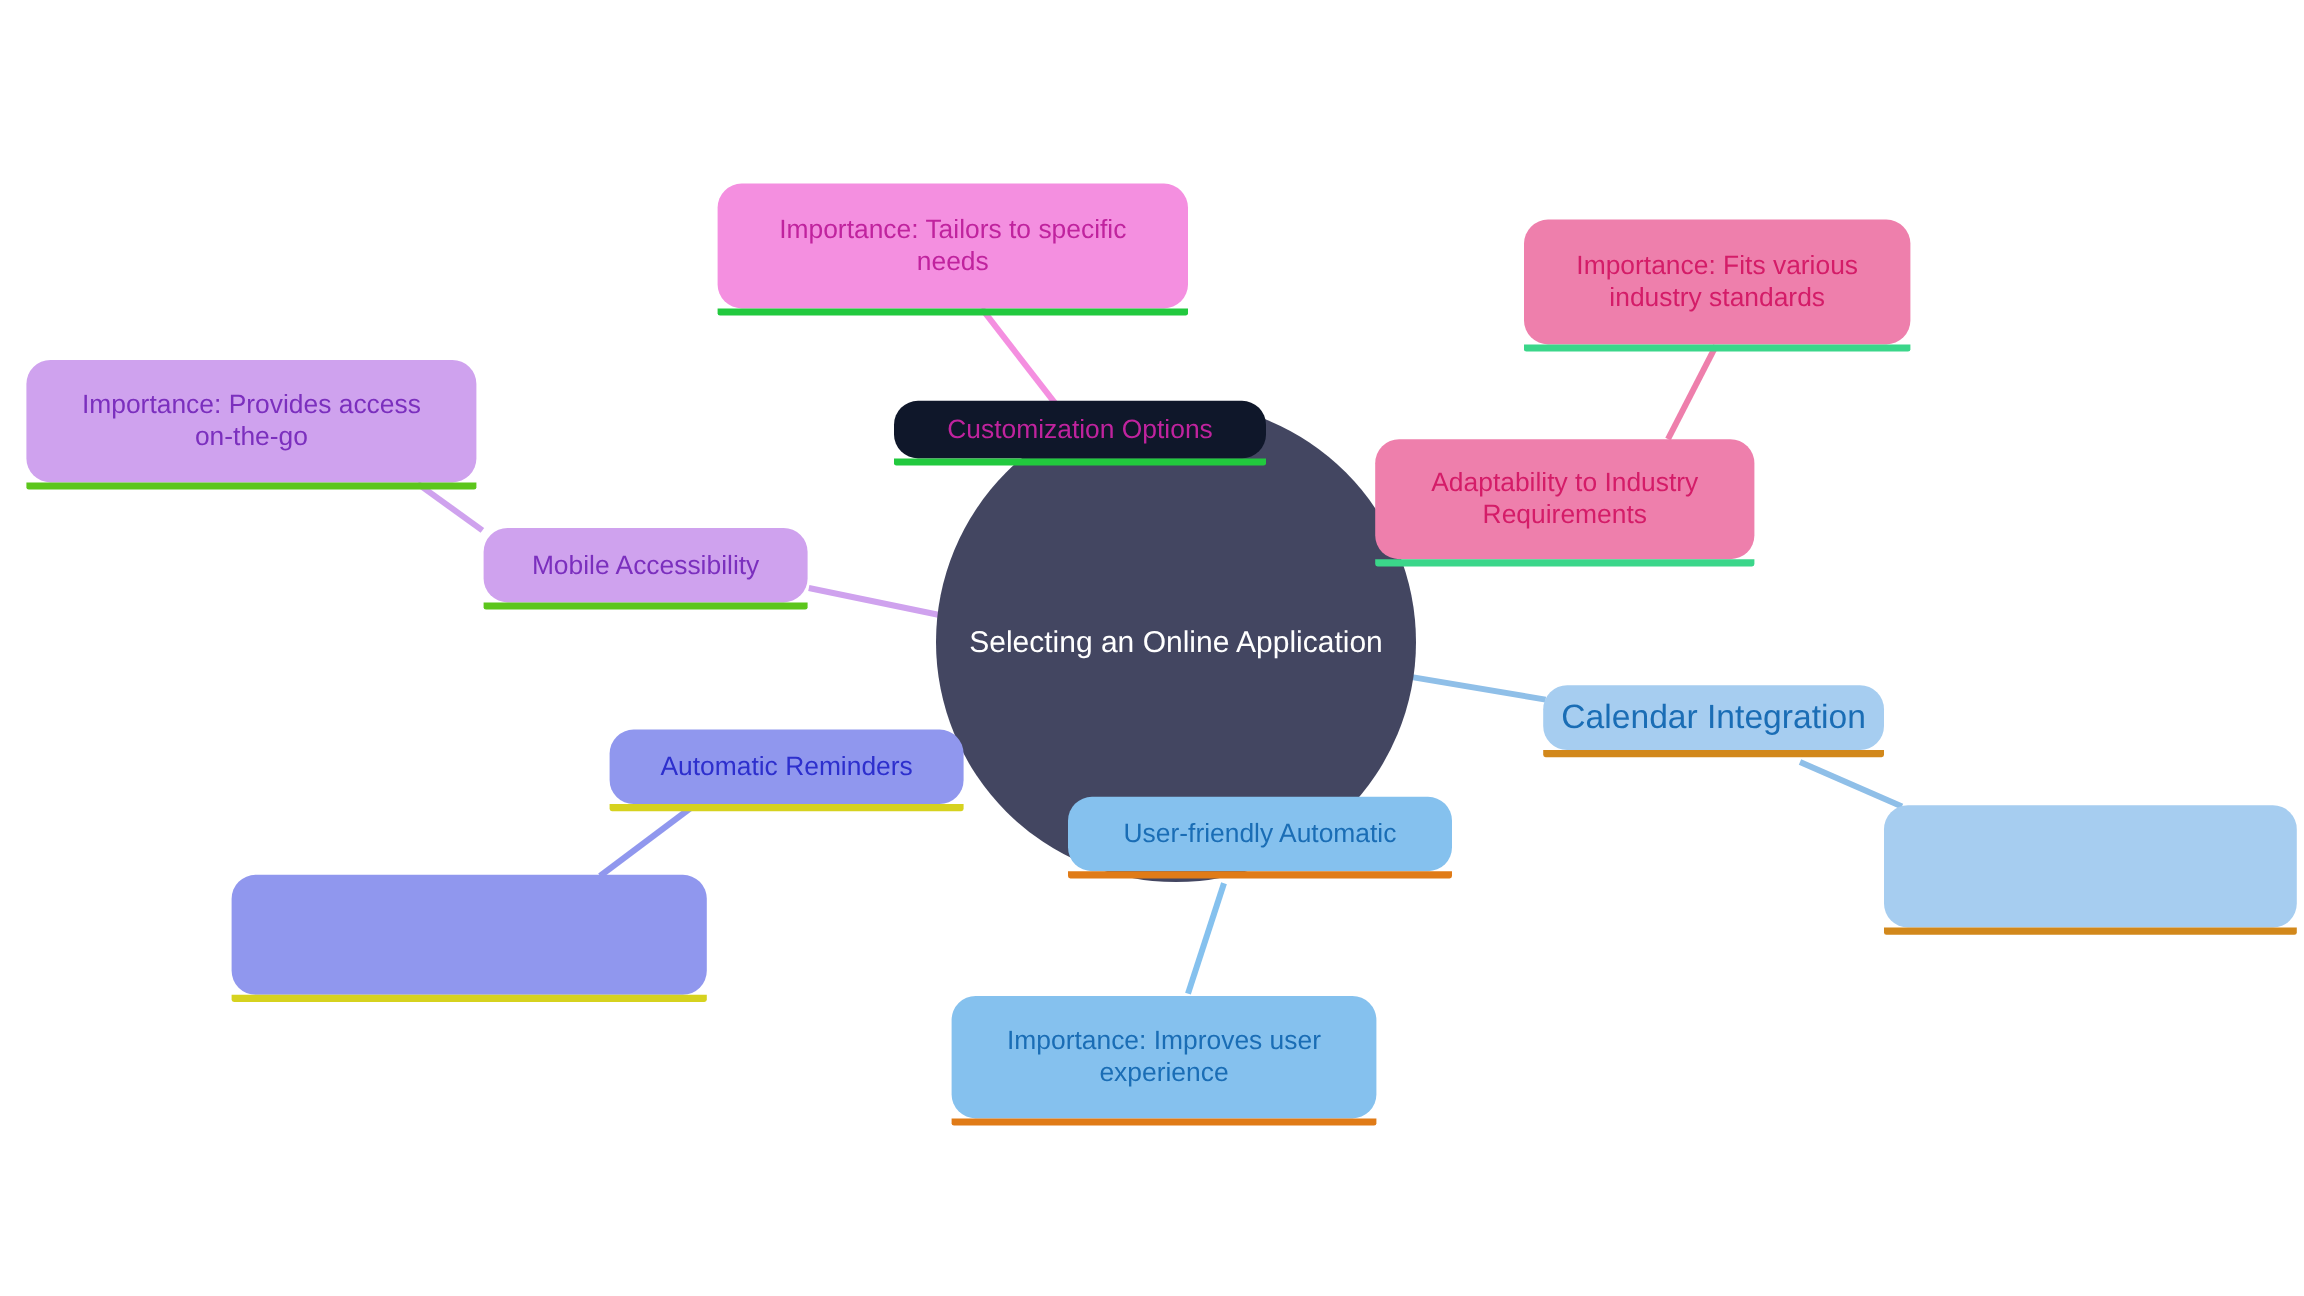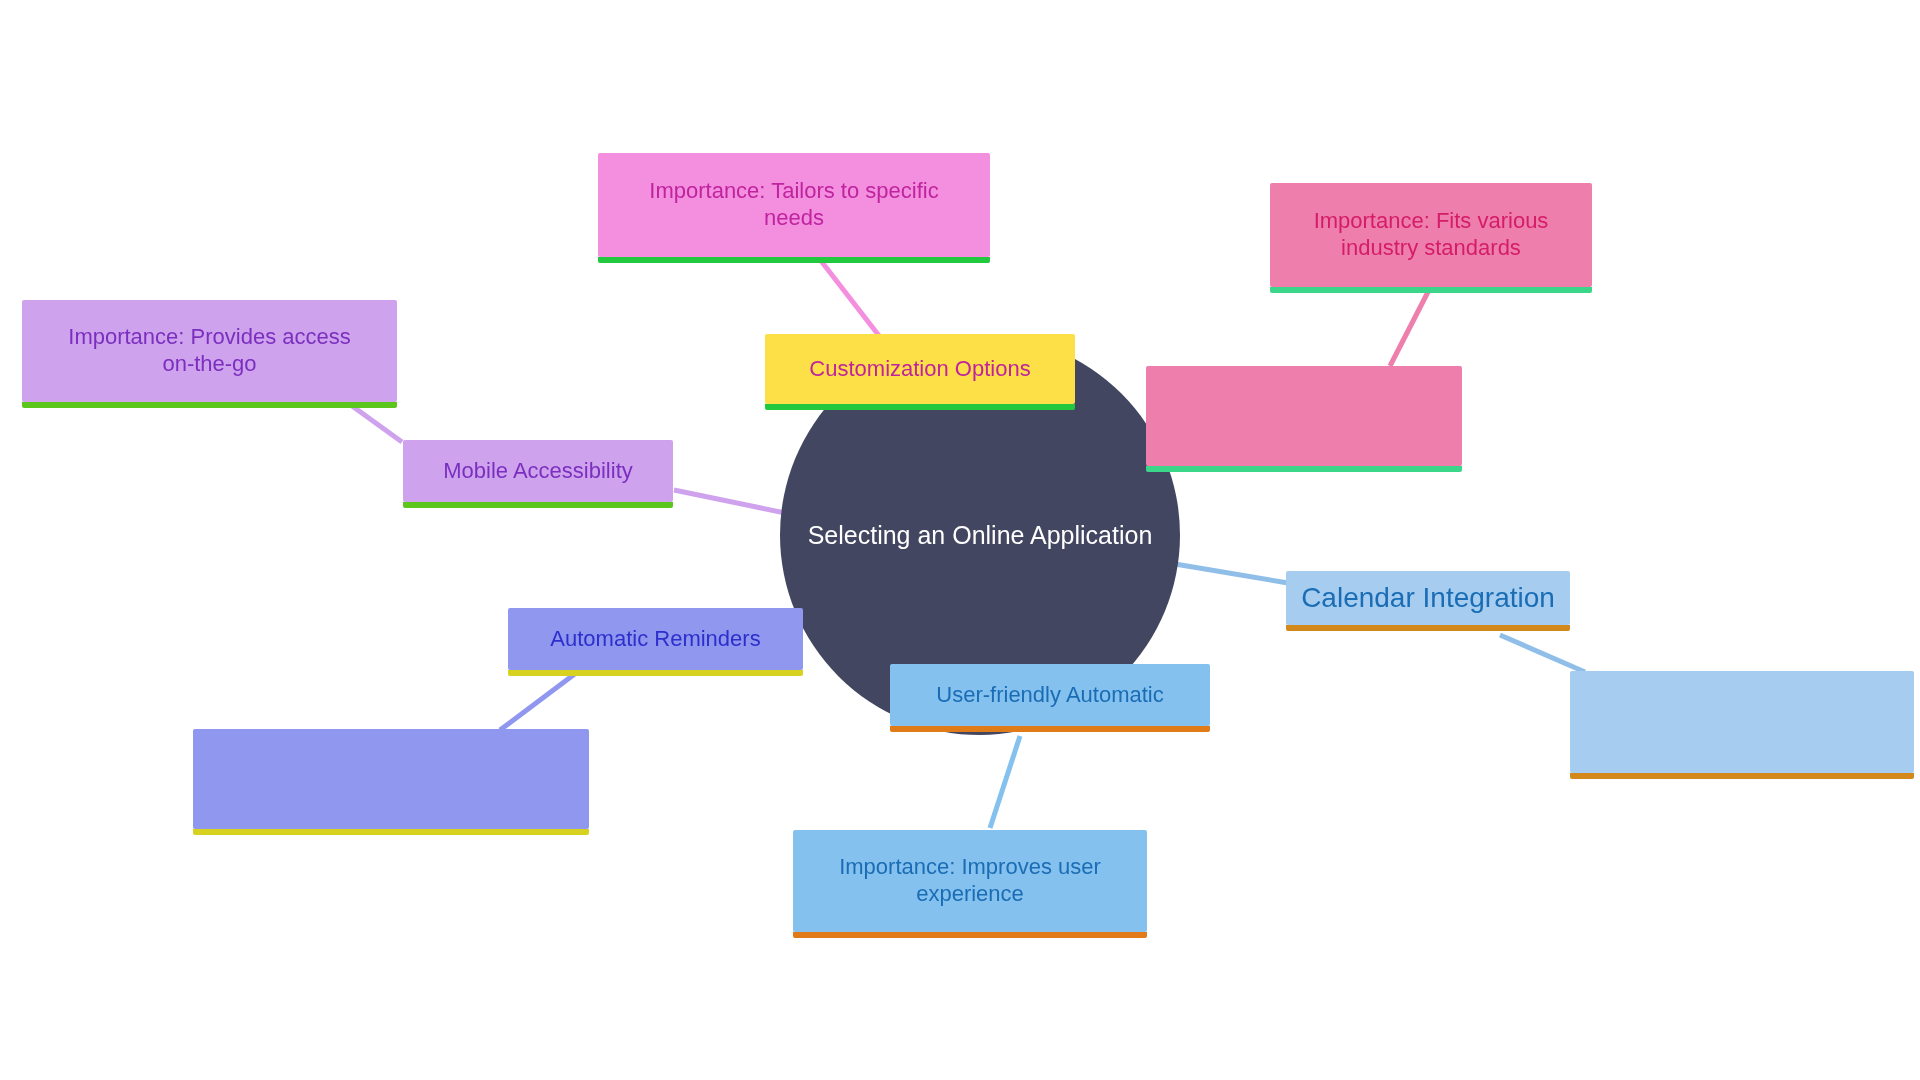--- a/index.html
+++ b/index.html
@@ -26,21 +26,21 @@
     height: 1080px;
     pointer-events: none;
   }
   .node {
     position: absolute;
     box-sizing: border-box;
     display: flex;
     align-items: center;
     justify-content: center;
     text-align: center;
-    border-radius: 2px;
+    border-radius: 20px;
     line-height: 1.22;
     white-space: pre-line;
     padding: 4px 14px;
     z-index: 5;
   }
   .node .label {
     display: block;
     width: 100%;
   }
   .central {
@@ -77,24 +77,25 @@
       <line x1="580" y1="670" x2="500" y2="730" stroke="#9097EE" stroke-width="5" stroke-linecap="butt"></line>
       <line x1="1045" y1="700" x2="1055" y2="690" stroke="#85C1EE" stroke-width="5" stroke-linecap="butt"></line>
       <line x1="1020" y1="736" x2="990" y2="828" stroke="#85C1EE" stroke-width="5" stroke-linecap="butt"></line>
       <line x1="1163" y1="562" x2="1288" y2="583" stroke="#8FBFE8" stroke-width="5" stroke-linecap="butt"></line>
       <line x1="1500" y1="635" x2="1585" y2="672" stroke="#8FBFE8" stroke-width="5" stroke-linecap="butt"></line>
     </svg>
   <div id="central-node" class="central" style="left: 780px; top: 335px; width: 400px; height: 400px; background: rgb(67, 70, 97); color: rgb(255, 255, 255); font-size: 25px; text-align: center;">
     <span>Selecting an Online Application</span>
   </div>
   <div id="node-layer">
-      <div class="node" style="left: 745px; top: 334px; width: 310px; height: 70px; background: #fde047; color: rgb(192, 35, 158); font-size: 22px; margin-left: 20px;"><span class="label">Customization Options</span><div class="underline" style="background: rgb(34, 201, 62);"></div></div>
+      <div class="node" style="left: 745px; top: 334px; width: 310px; height: 48px; background: #0f172a; color: rgb(192, 35, 158); font-size: 22px;"><span class="label">Customization Options</span><div class="underline" style="background: rgb(34, 201, 62);"></div></div>
       <div class="node" style="left: 598px; top: 153px; width: 392px; height: 104px; background: rgb(244, 143, 224); color: rgb(192, 35, 158); font-size: 22px;"><span class="label">Importance: Tailors to specific
 needs</span><div class="underline" style="background: rgb(34, 201, 62);"></div></div>
-      <div class="node" style="left: 1146px; top: 366px; width: 316px; height: 100px; background: rgb(238, 127, 172); color: rgb(212, 28, 104); font-size: 22px;"><div class="underline" style="background: rgb(59, 214, 138);"></div></div>
+      <div class="node" style="left: 1146px; top: 366px; width: 316px; height: 100px; background: rgb(238, 127, 172); color: rgb(212, 28, 104); font-size: 22px;"><span class="label">Adaptability to Industry
+Requirements</span><div class="underline" style="background: rgb(59, 214, 138);"></div></div>
       <div class="node" style="left: 1270px; top: 183px; width: 322px; height: 104px; background: rgb(238, 127, 172); color: rgb(212, 28, 104); font-size: 22px; align-items: center;"><span class="label">Importance: Fits various
 industry standards</span><div class="underline" style="background: rgb(59, 214, 138);"></div></div>
       <div class="node" style="left: 403px; top: 440px; width: 270px; height: 62px; background: rgb(207, 162, 238); color: rgb(123, 47, 190); font-size: 22px;"><span class="label">Mobile Accessibility</span><div class="underline" style="background: rgb(92, 198, 28);"></div></div>
       <div class="node" style="left: 22px; top: 300px; width: 375px; height: 102px; background: rgb(207, 162, 238); color: rgb(123, 47, 190); font-size: 22px;"><span class="label">Importance: Provides access
 on-the-go</span><div class="underline" style="background: rgb(92, 198, 28);"></div></div>
       <div class="node" style="left: 508px; top: 608px; width: 295px; height: 62px; background: rgb(144, 151, 238); color: rgb(45, 47, 205); font-size: 22px;"><span class="label">Automatic Reminders</span><div class="underline" style="background: rgb(214, 210, 31);"></div></div>
       <div class="node" style="left: 193px; top: 729px; width: 396px; height: 100px; background: rgb(144, 151, 238); color: rgb(45, 47, 205); font-size: 22px;"><div class="underline" style="background: rgb(214, 210, 31);"></div></div>
       <div class="node" style="left: 890px; top: 664px; width: 320px; height: 62px; background: rgb(133, 193, 238); color: rgb(26, 109, 181); font-size: 22px;"><span class="label">User-friendly Automatic</span><div class="underline" style="background: rgb(224, 123, 23);"></div></div>
       <div class="node" style="left: 793px; top: 830px; width: 354px; height: 102px; background: rgb(133, 193, 238); color: rgb(26, 109, 181); font-size: 22px;"><span class="label">Importance: Improves user
 experience</span><div class="underline" style="background: rgb(224, 123, 23);"></div></div>

